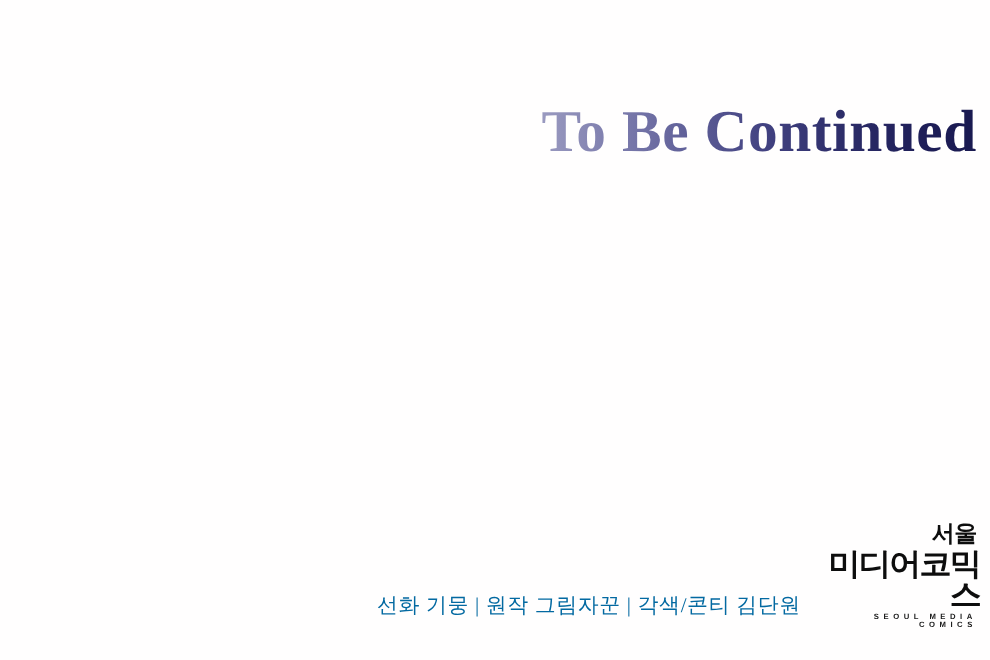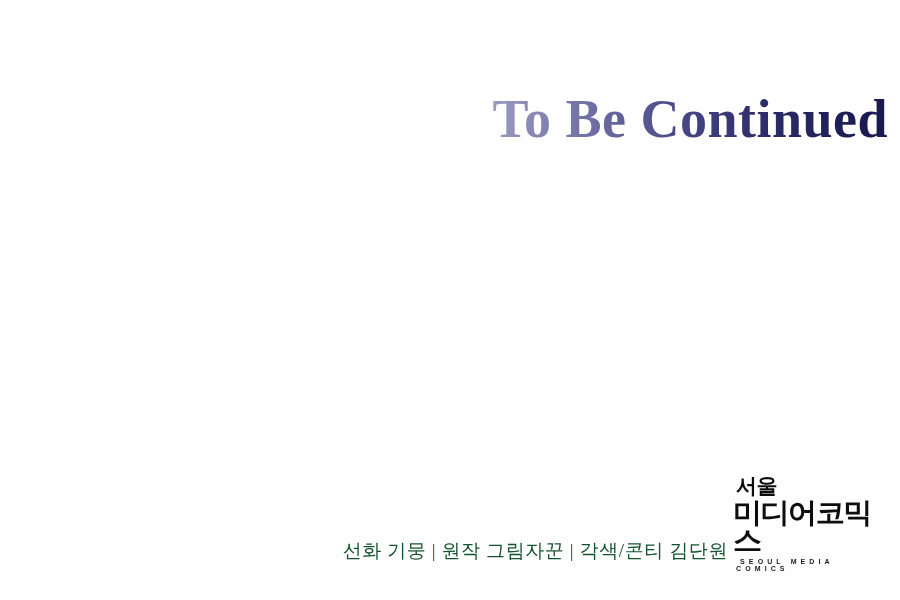--- a/index.html
+++ b/index.html
@@ -59,39 +59,39 @@
     left: 0;
     right: 0;
     bottom: 18px;
     height: 90px;
   }
 
   .credits {
     position: absolute;
     right: 172px;
     bottom: 14px;
-    color: #14532d;
+    color: #0369a1;
     font-family: "Liberation Serif", "DejaVu Serif", serif;
     font-size: 19px;
     line-height: 1.72;
     letter-spacing: 0.6px;
     white-space: nowrap;
   }
 
   .credits-line {
     display: block;
   }
 
   
   .logo {
     position: absolute;
     right: 12px;
     bottom: 10px;
     width: 152px;
-    text-align: left;
+    text-align: right;
     color: #0d0d0d;
     font-family: "Liberation Sans", "DejaVu Sans", sans-serif;
     line-height: 1;
   }
 
   .logo-top {
     display: block;
     font-size: 21px;
     font-weight: 700;
     letter-spacing: -0.5px;

